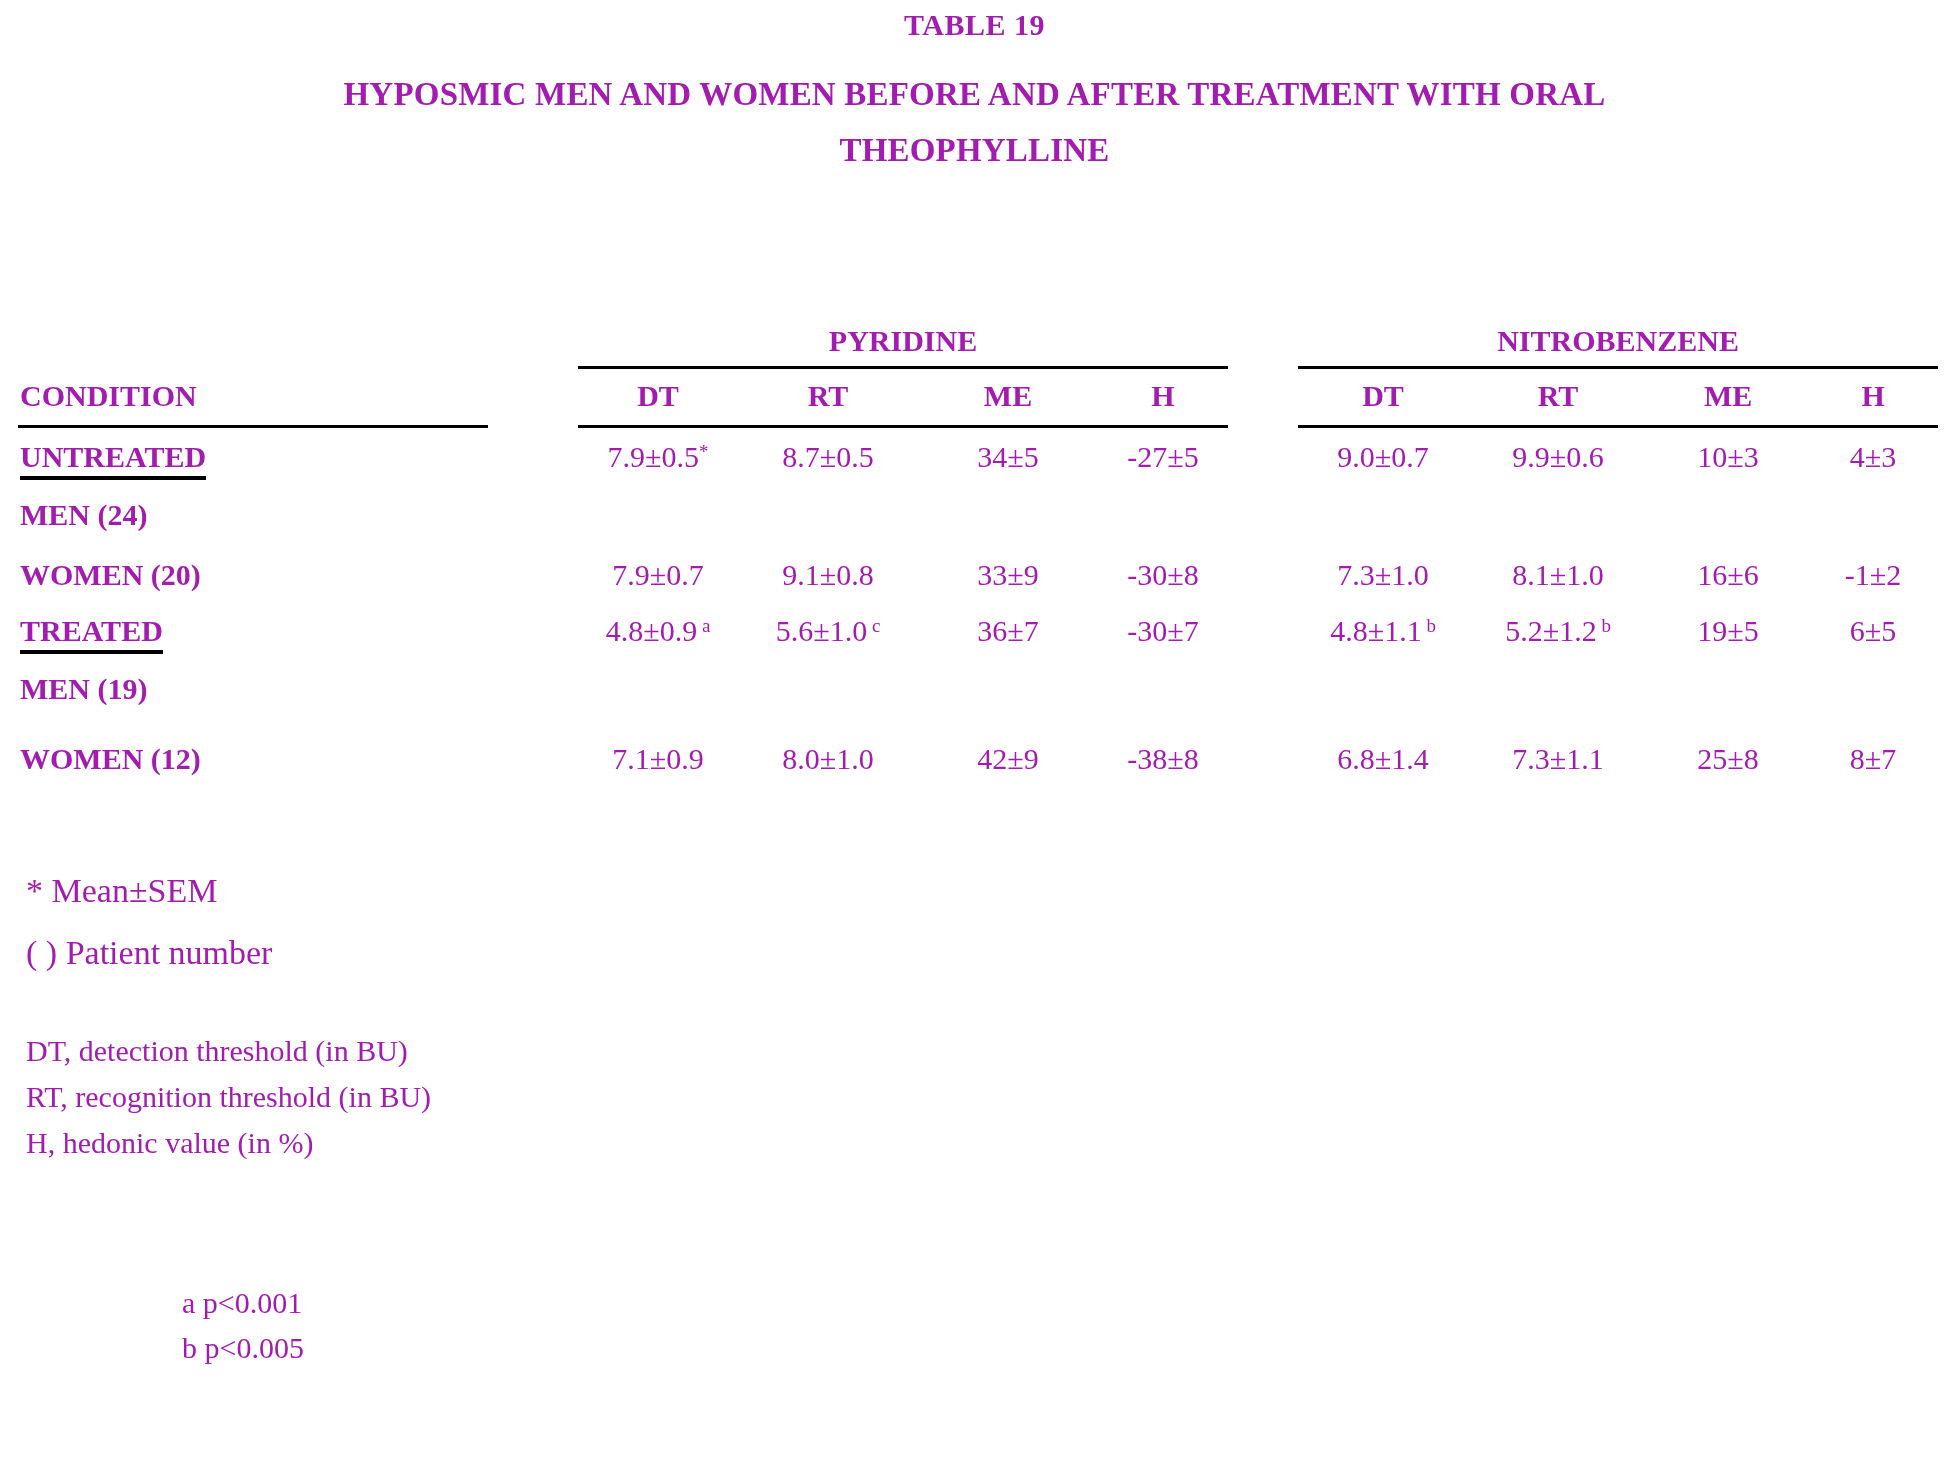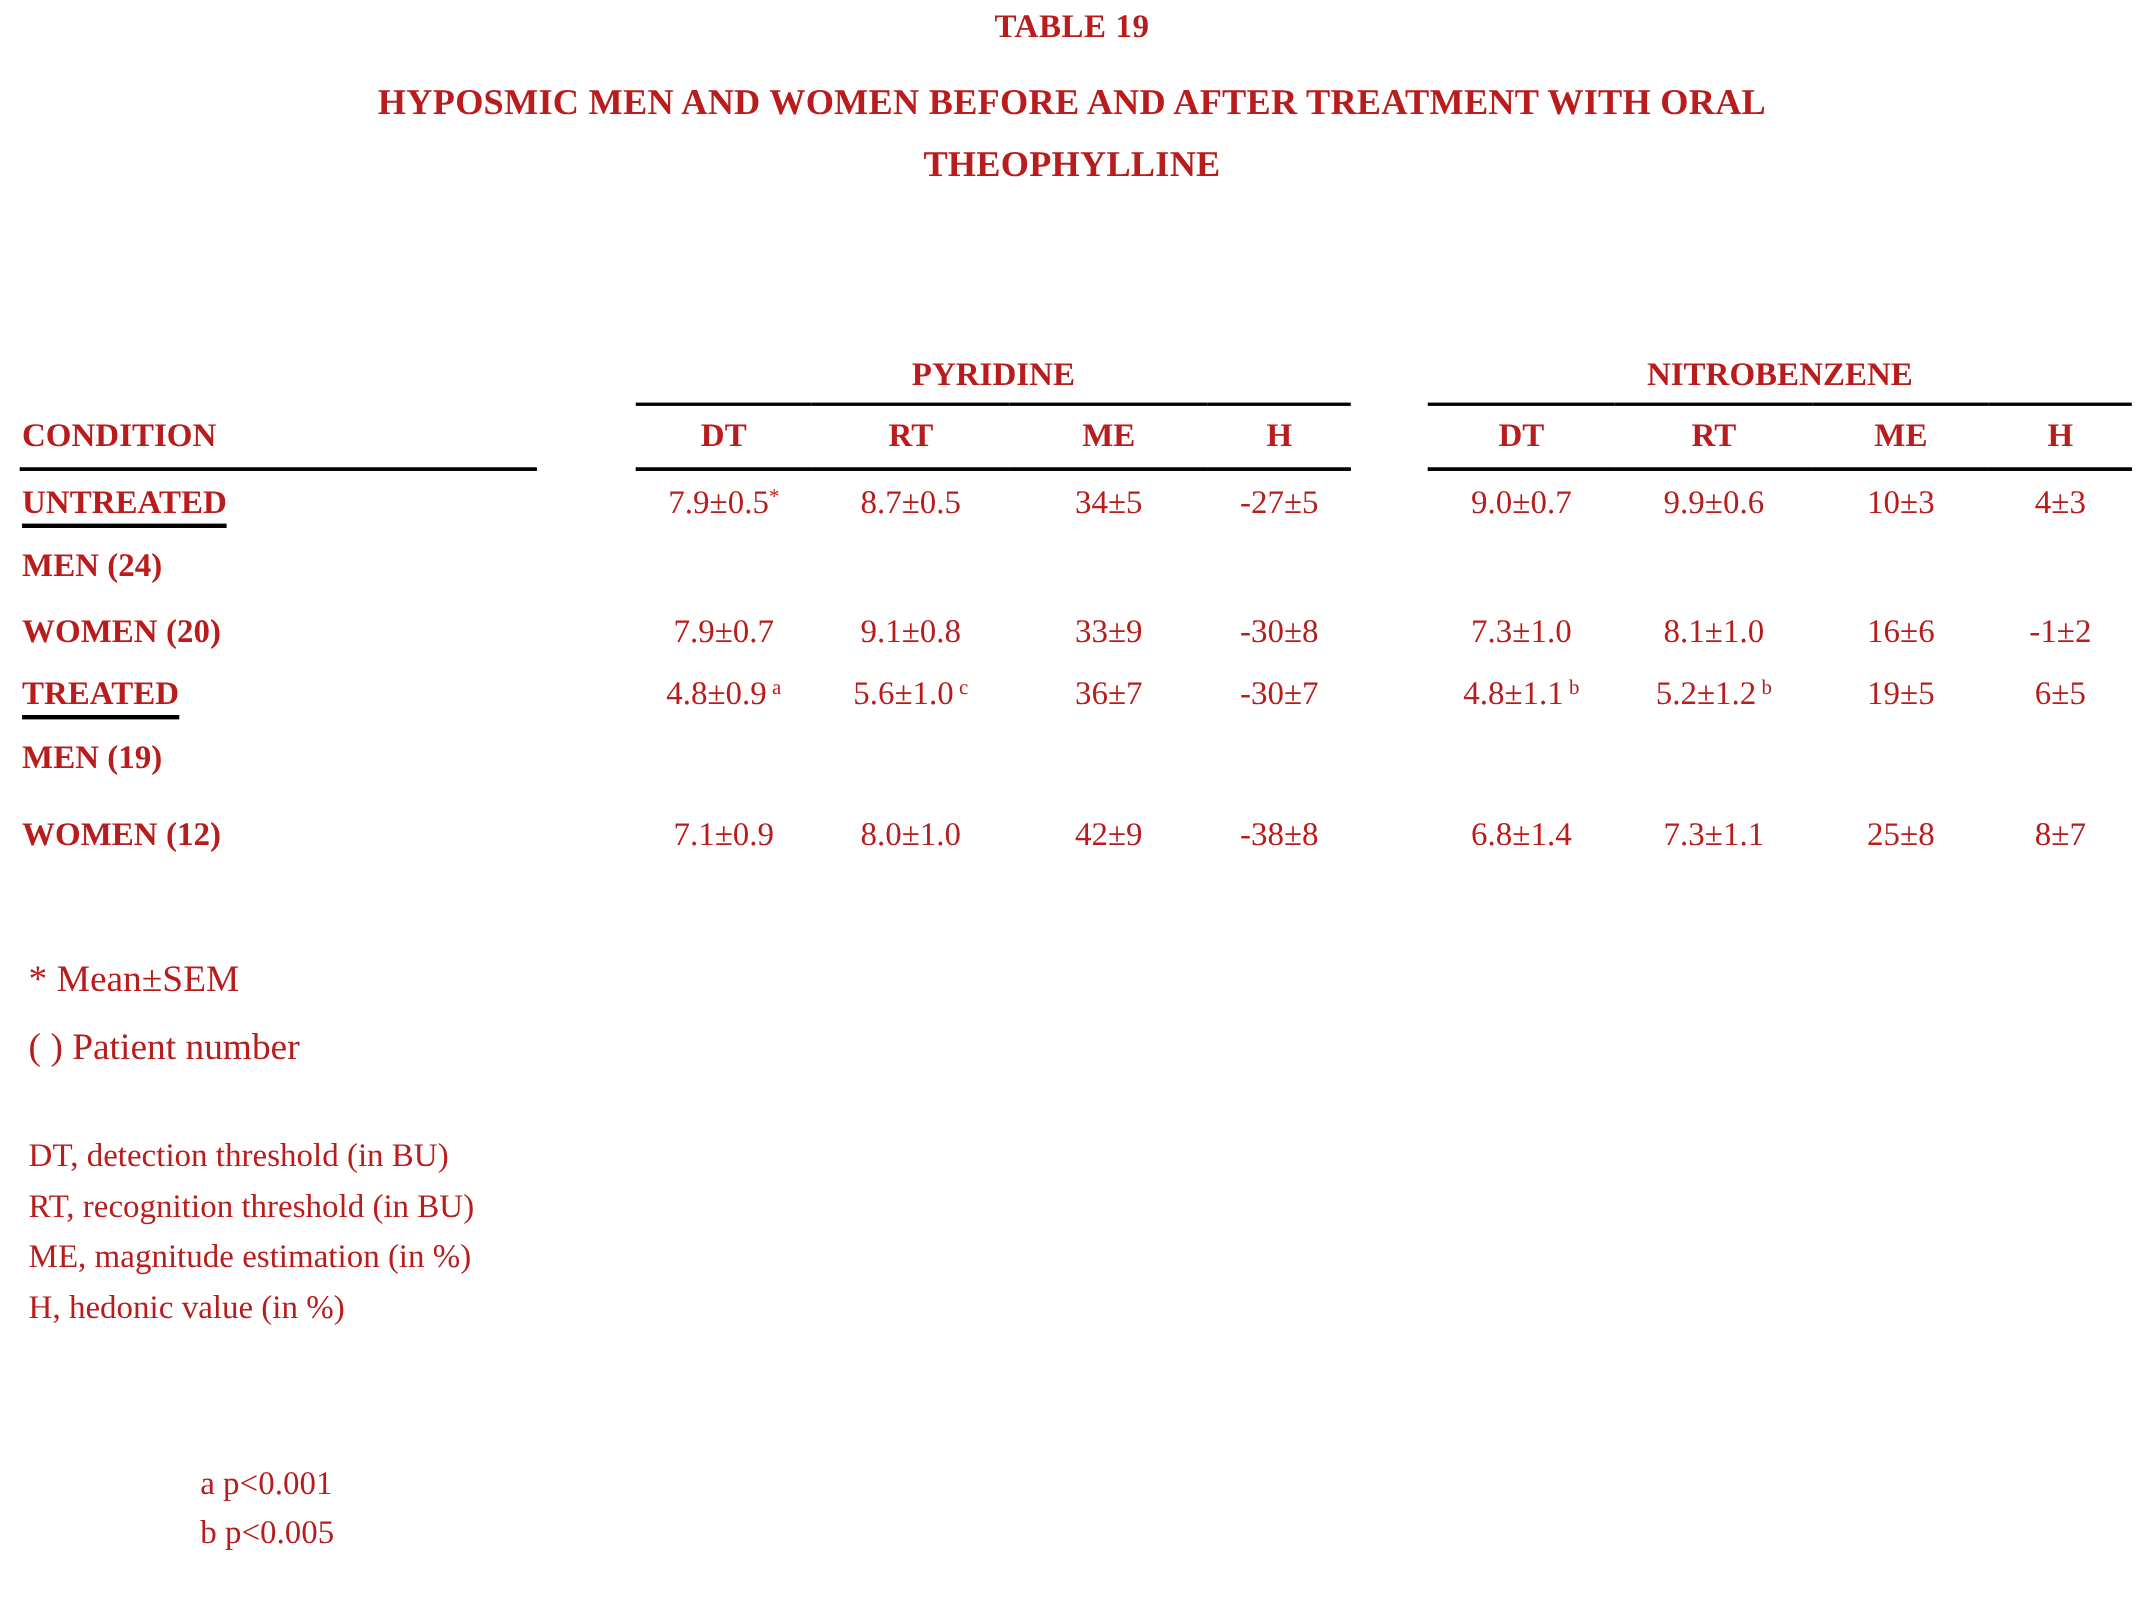--- a/index.html
+++ b/index.html
@@ -2,21 +2,21 @@
 <html><head>
 <meta charset="utf-8">
 <style>
   * { box-sizing: border-box; }
   html, body { margin: 0; padding: 0; background: #ffffff; }
   .page {
     position: relative;
     width: 1949px;
     height: 1476px;
     background: #ffffff;
-    color: #b91c1c;
+    color: #a21caf;
     font-family: "Liberation Serif", "DejaVu Serif", serif;
     overflow: hidden;
     padding-top: 8px;
   }
   .table-label {
     text-align: center;
     font-weight: bold;
     font-size: 30px;
     letter-spacing: 0.5px;
   }
@@ -228,21 +228,20 @@
   </table>
 
   <div class="footnotes">
     <div>* Mean±SEM</div>
     <div>( ) Patient number</div>
   </div>
 
   <div class="abbr">
     <div>DT, detection threshold (in BU)</div>
     <div>RT, recognition threshold (in BU)</div>
-    <div>ME, magnitude estimation (in %)</div>
     <div>H, hedonic value (in %)</div>
   </div>
 
   <div class="sig">
     <div class="sig-items">
       <div>a p&lt;0.001</div>
       <div>b p&lt;0.005</div>
 
     </div>
   </div>

